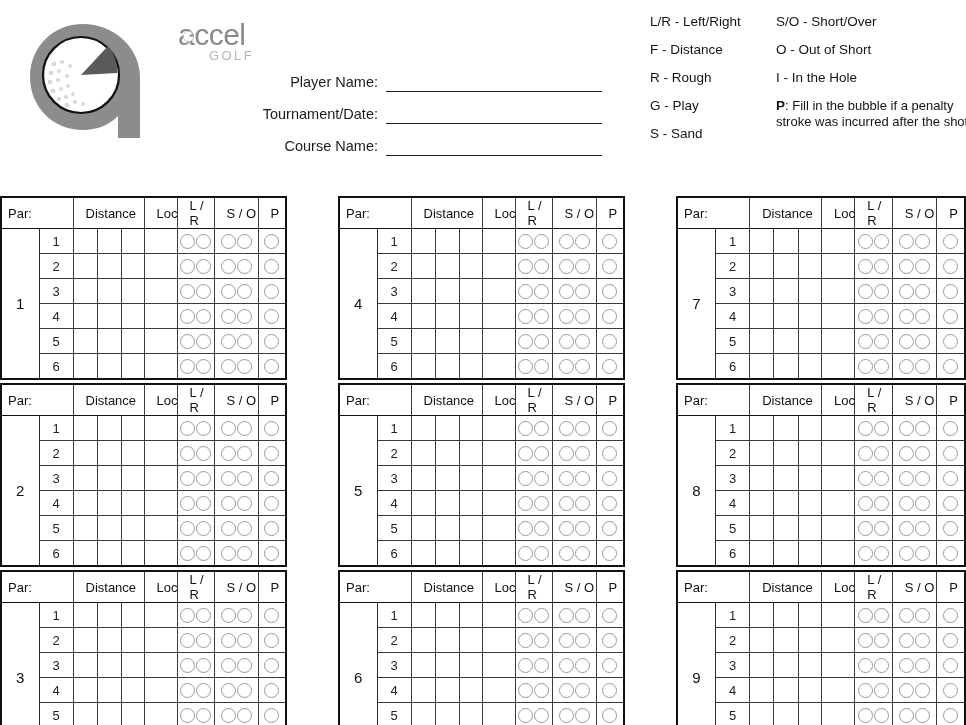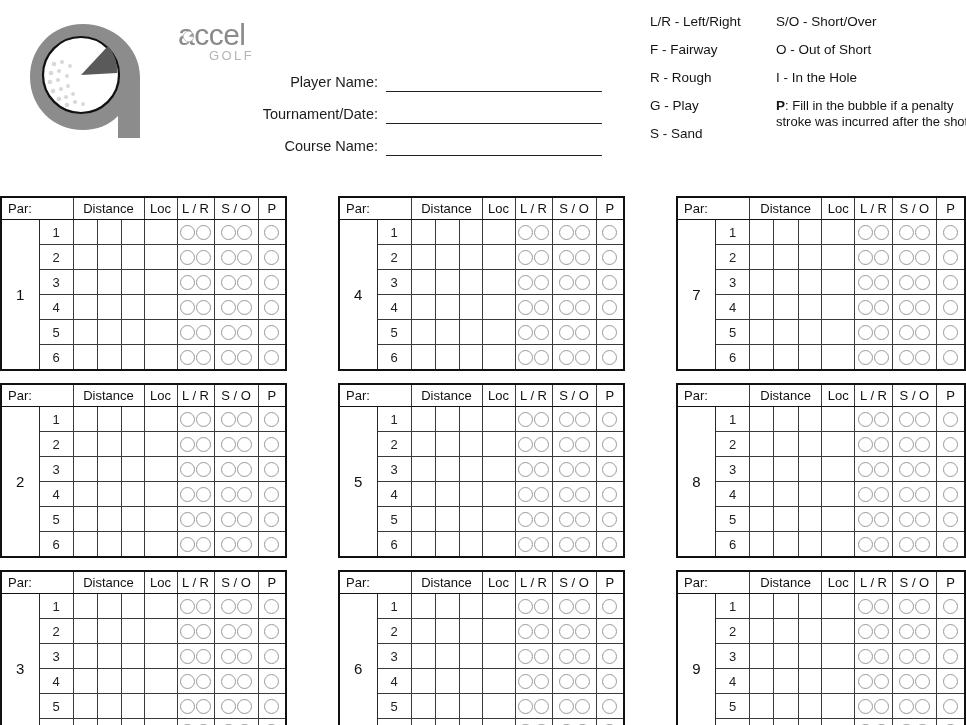--- a/index.html
+++ b/index.html
@@ -137,23 +137,23 @@
     margin: 0;
     font-weight: normal;
     background: #fff;
   }
 
   
   .hdr td {
     height: 21px;
     font-size: 13px;
     color: #111;
-    text-align: center;
     vertical-align: middle;
     border-bottom: 1.6px solid #111;
+    padding-left: 12px;
   }
   .hdr .h-par {
     text-align: left;
     padding-left: 6px;
   }
   .hdr .h-dist { }
   .hdr .h-loc { }
 
   
   .brow td {
@@ -250,21 +250,21 @@
     </div>
     <div class="field-row">
       <div class="field-label">Course Name:</div>
       <div class="field-line"></div>
     </div>
   </div>
 
   <div class="legend">
     <div class="legend-col left">
       <div class="legend-item">L/R - Left/Right</div>
-      <div class="legend-item">F - Fairway</div>
+      <div class="legend-item">F - Distance</div>
       <div class="legend-item">R - Rough</div>
       <div class="legend-item">G - Play</div>
       <div class="legend-item">S - Sand</div>
     </div>
     <div class="legend-col right">
       <div class="legend-item">S/O - Short/Over</div>
       <div class="legend-item">O - Out of Short</div>
       <div class="legend-item">I - In the Hole</div>
       <div class="legend-item tall"><span class="pkey">P</span><span class="ptext">: Fill in the bubble if a penalty stroke was incurred after the shot</span></div>
     </div>

